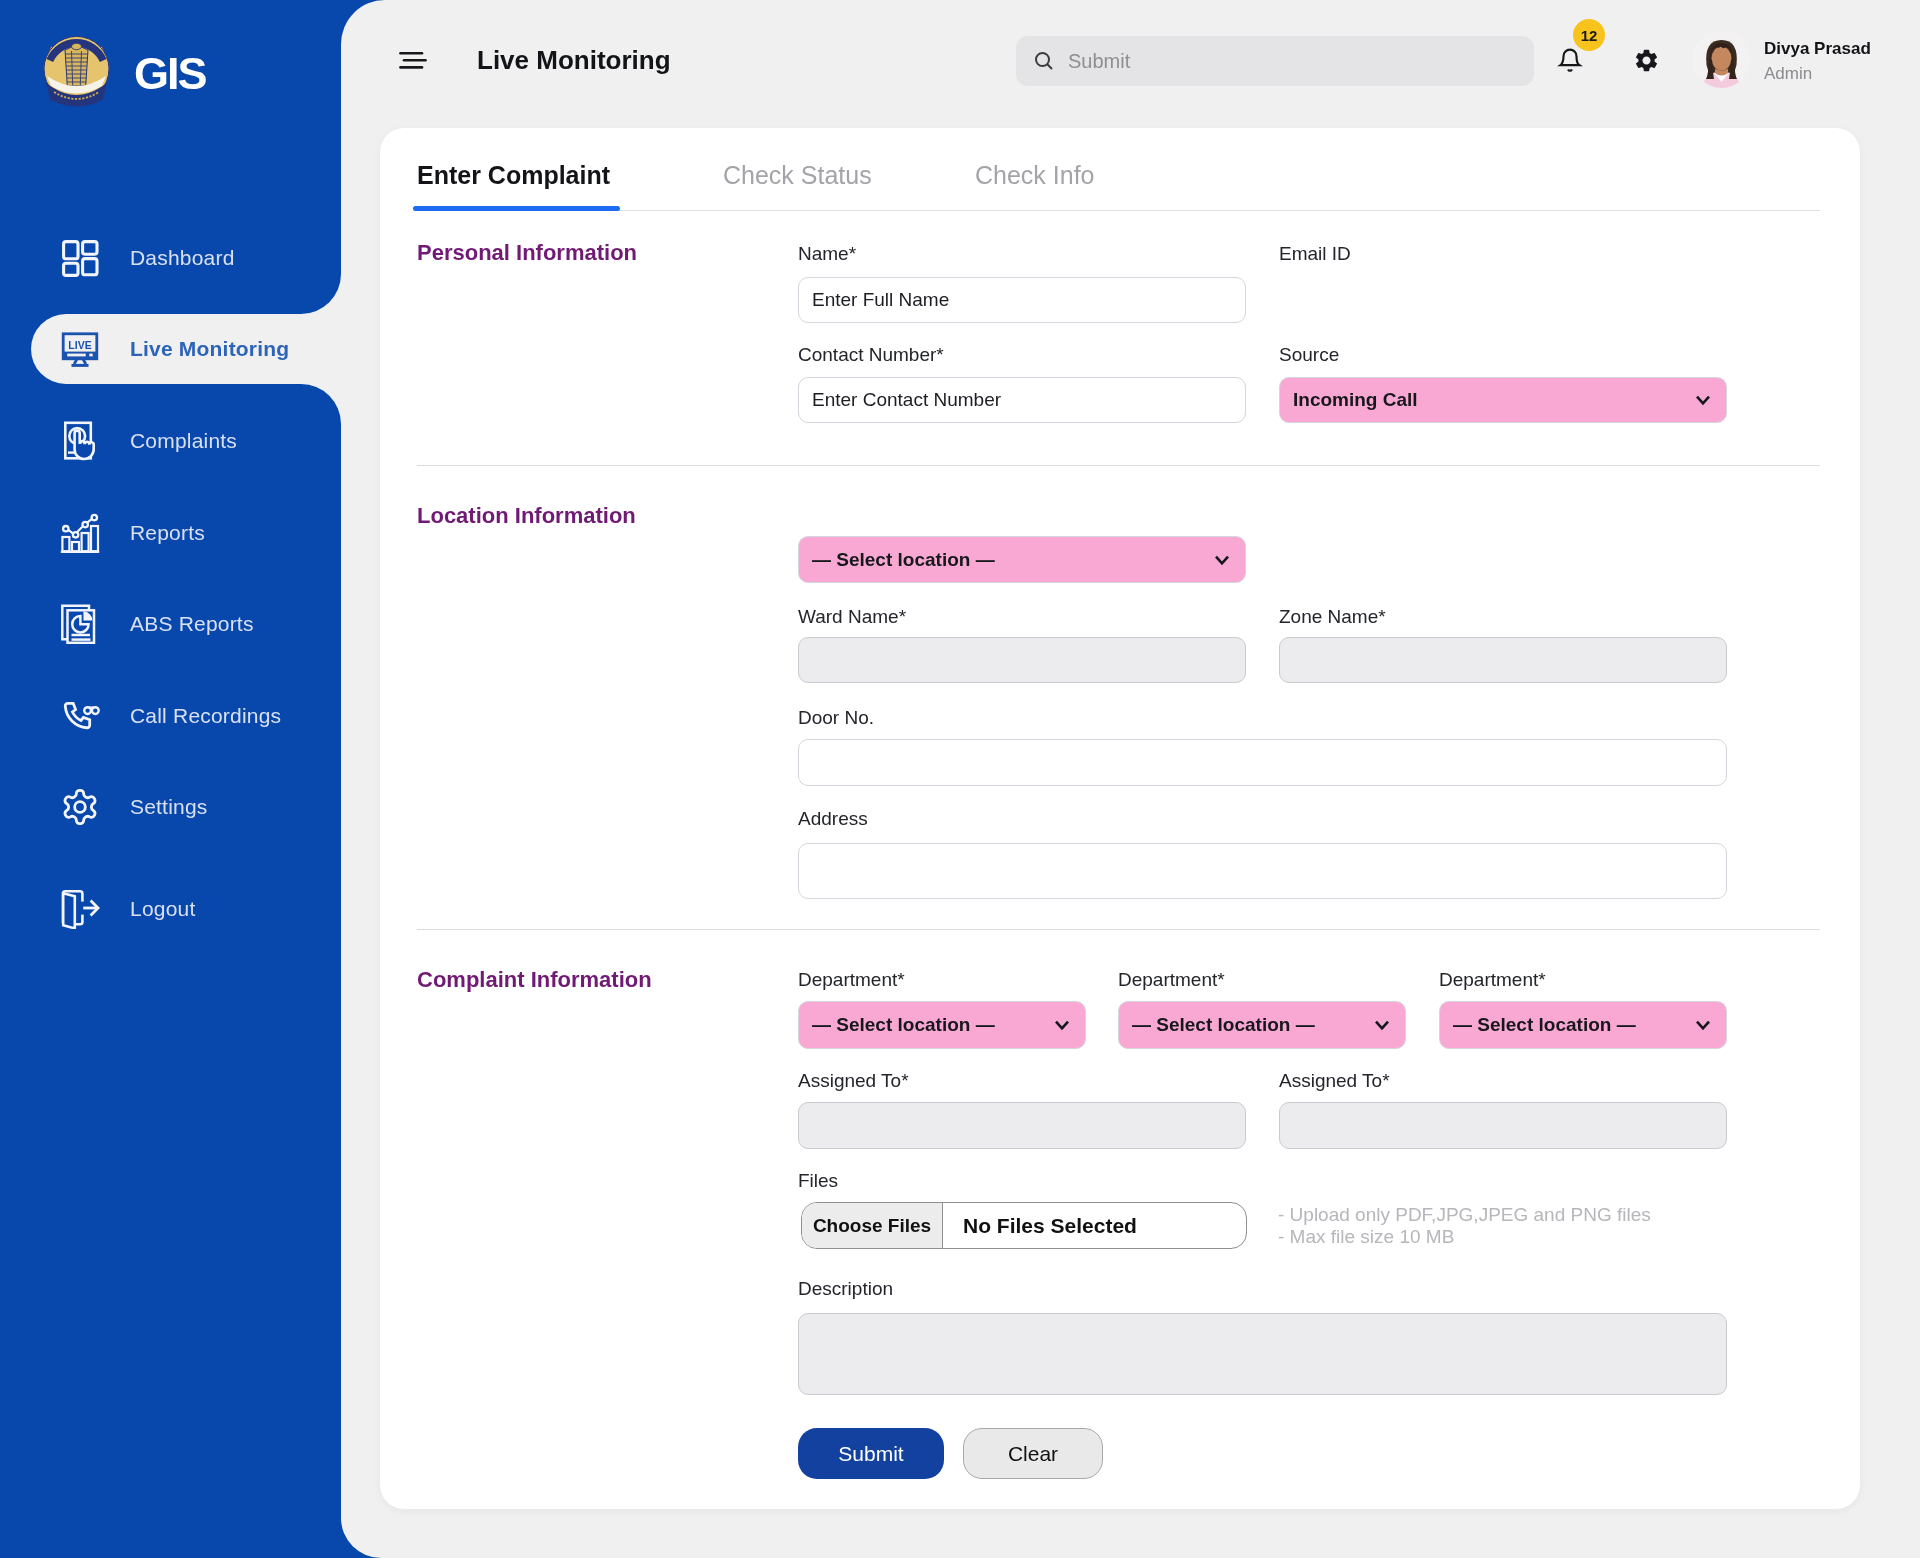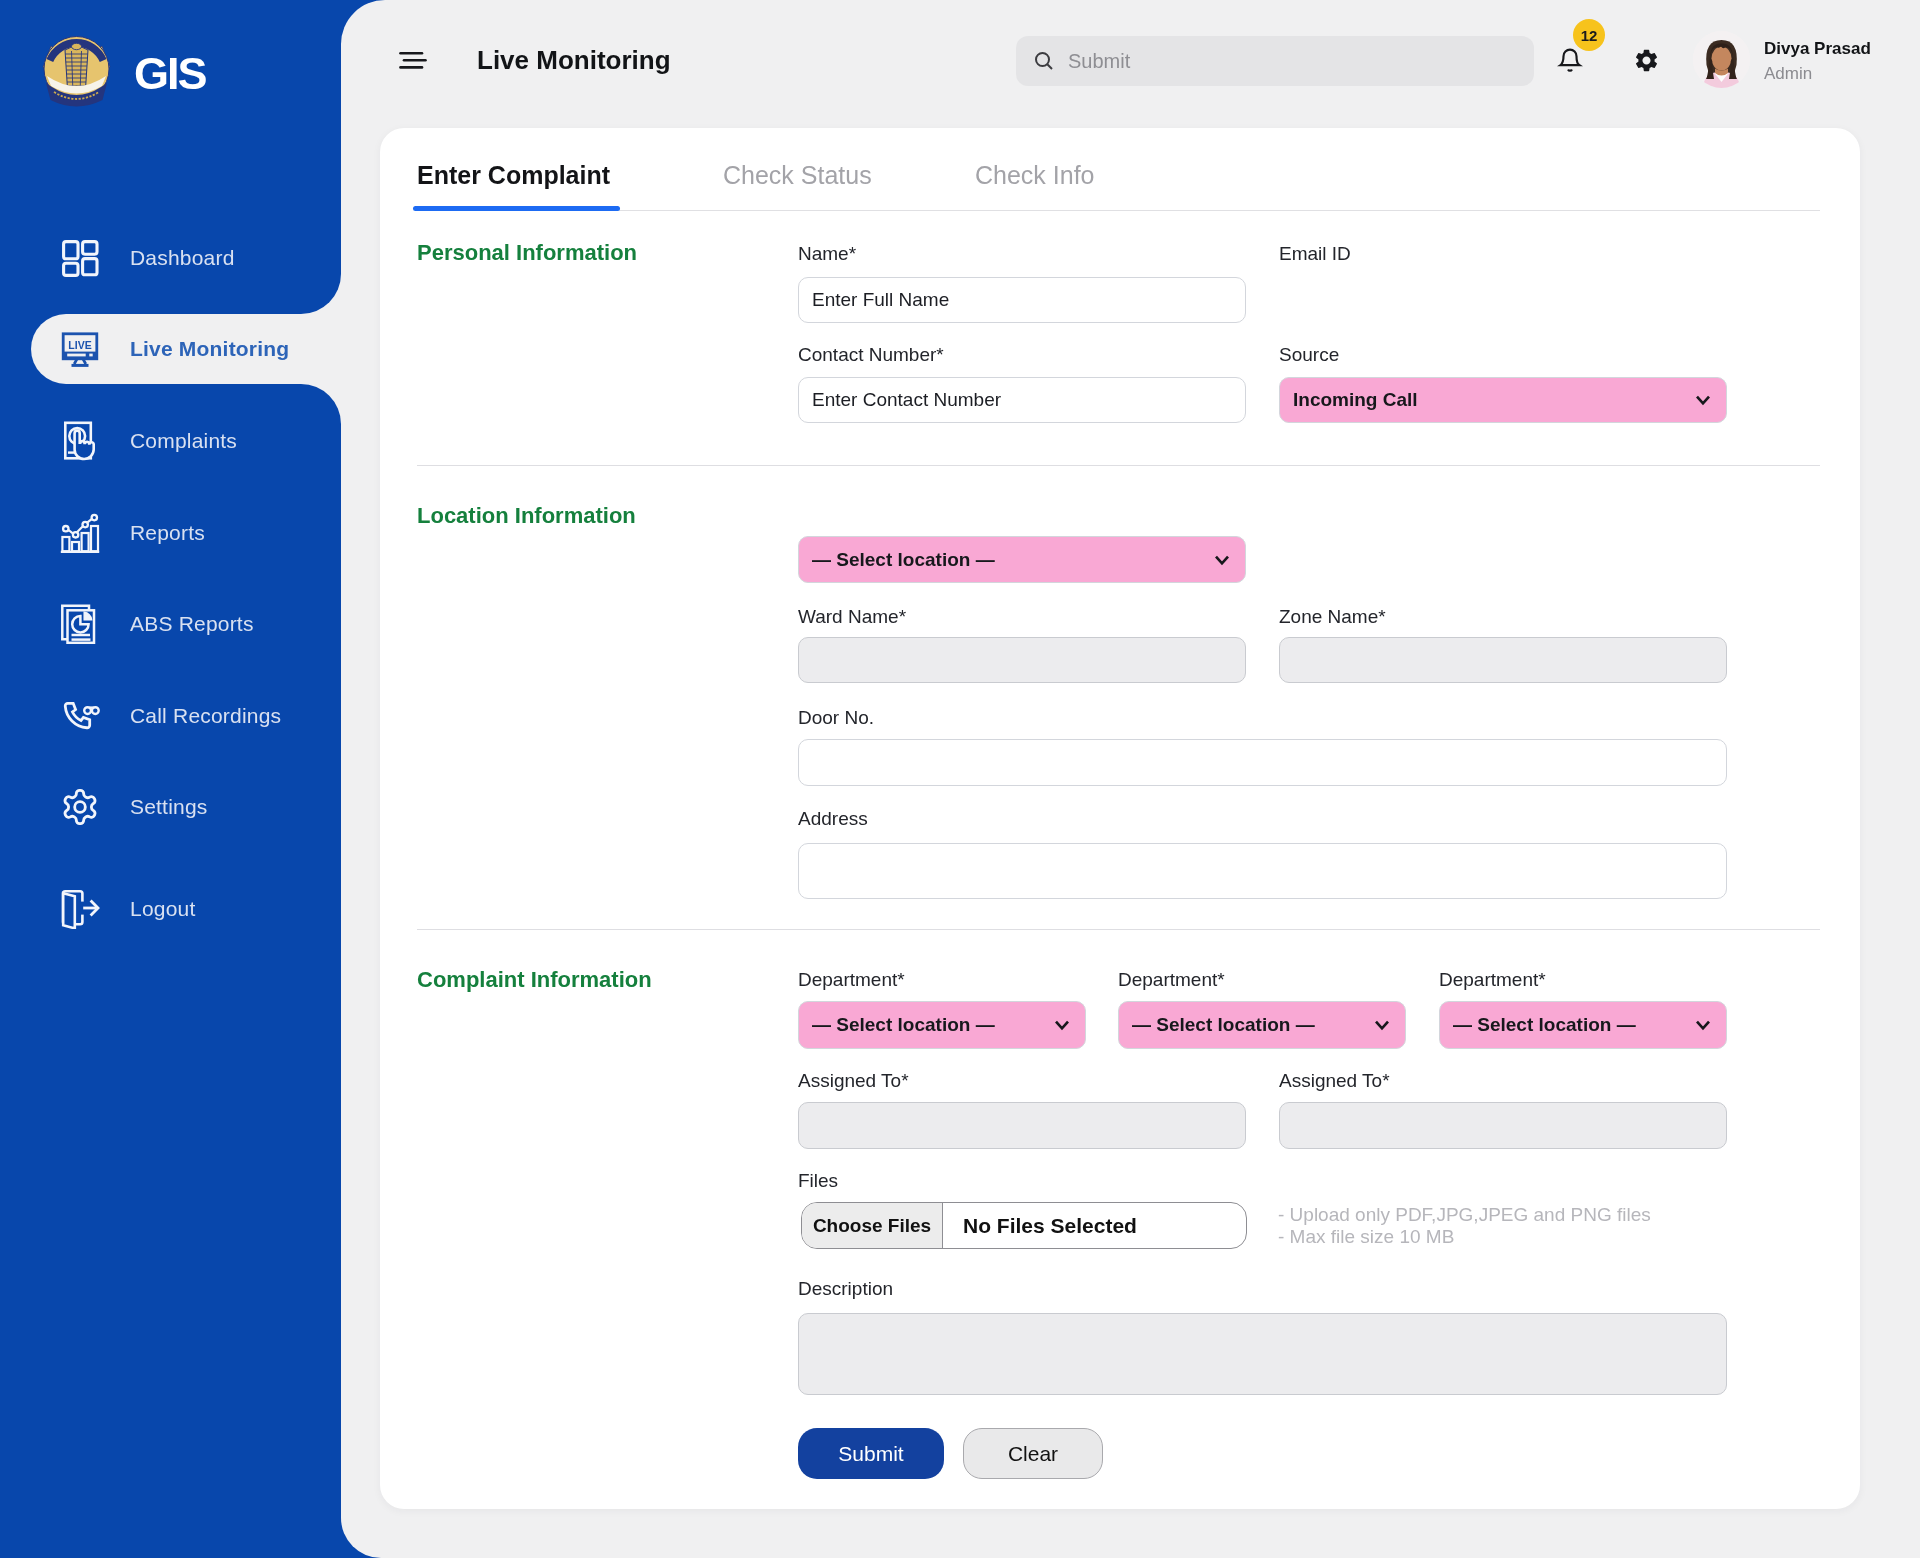--- a/index.html
+++ b/index.html
@@ -34,21 +34,21 @@
   
   #card { left:380px; top:128px; width:1480px; height:1381px; background:#fff; border-radius:24px; box-shadow:0 2px 8px rgba(30,30,60,0.05); }
   #card .c { position:absolute; }
   .tab { font-size:25px; }
   #tab1 { left:37px; top:33px; font-weight:bold; color:#131417; }
   #tab2 { left:343px; top:33px; color:#a3a3a8; }
   #tab3 { left:595px; top:33px; color:#a3a3a8; }
   #tabline { left:37px; top:82px; width:1403px; height:1px; background:#e0e0e3; }
   #tabul { left:33px; top:78px; width:207px; height:5px; background:#1d6bf3; border-radius:3px; }
   .divider { left:37px; width:1403px; height:1px; background:#dedee2; }
-  .sect { font-size:22px; color:#15803d; font-weight:bold; left:37px; }
+  .sect { font-size:22px; color:#701a75; font-weight:bold; left:37px; }
   .lbl { font-size:19px; color:#23252b; }
   .inp { border:1.5px solid #d3d6dc; border-radius:10px; background:#fff; }
   .dis { background:#ececee; border:1.5px solid #c9cbd0; border-radius:10px; }
   .sel { border:1.5px solid #d3d6dc; border-radius:10px; background:#f9a8d4; font-size:19px; font-weight:bold; color:#17181c; display:flex; align-items:center; padding-left:13px; }
   .ph2 { font-size:19px; color:#1c1e24; font-weight:500; display:flex; align-items:center; padding-left:13px; }
   .chev { position:absolute; right:15px; top:50%; margin-top:-8px; width:16px; height:16px; }
 </style>
 </head>
 <body>
   <div id="content" class="abs"></div>

